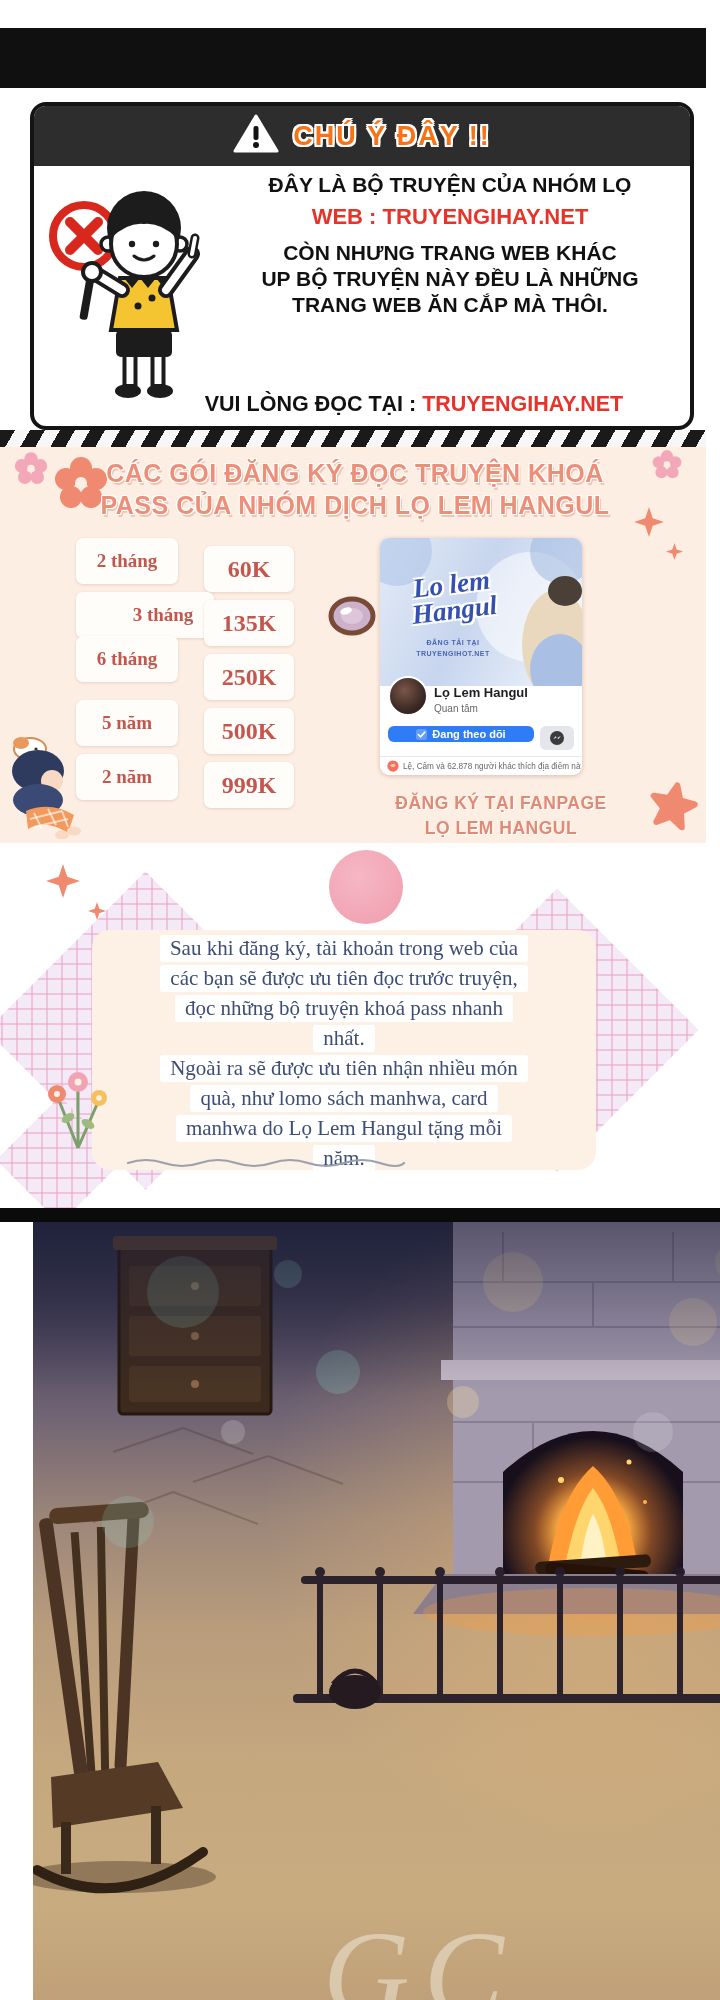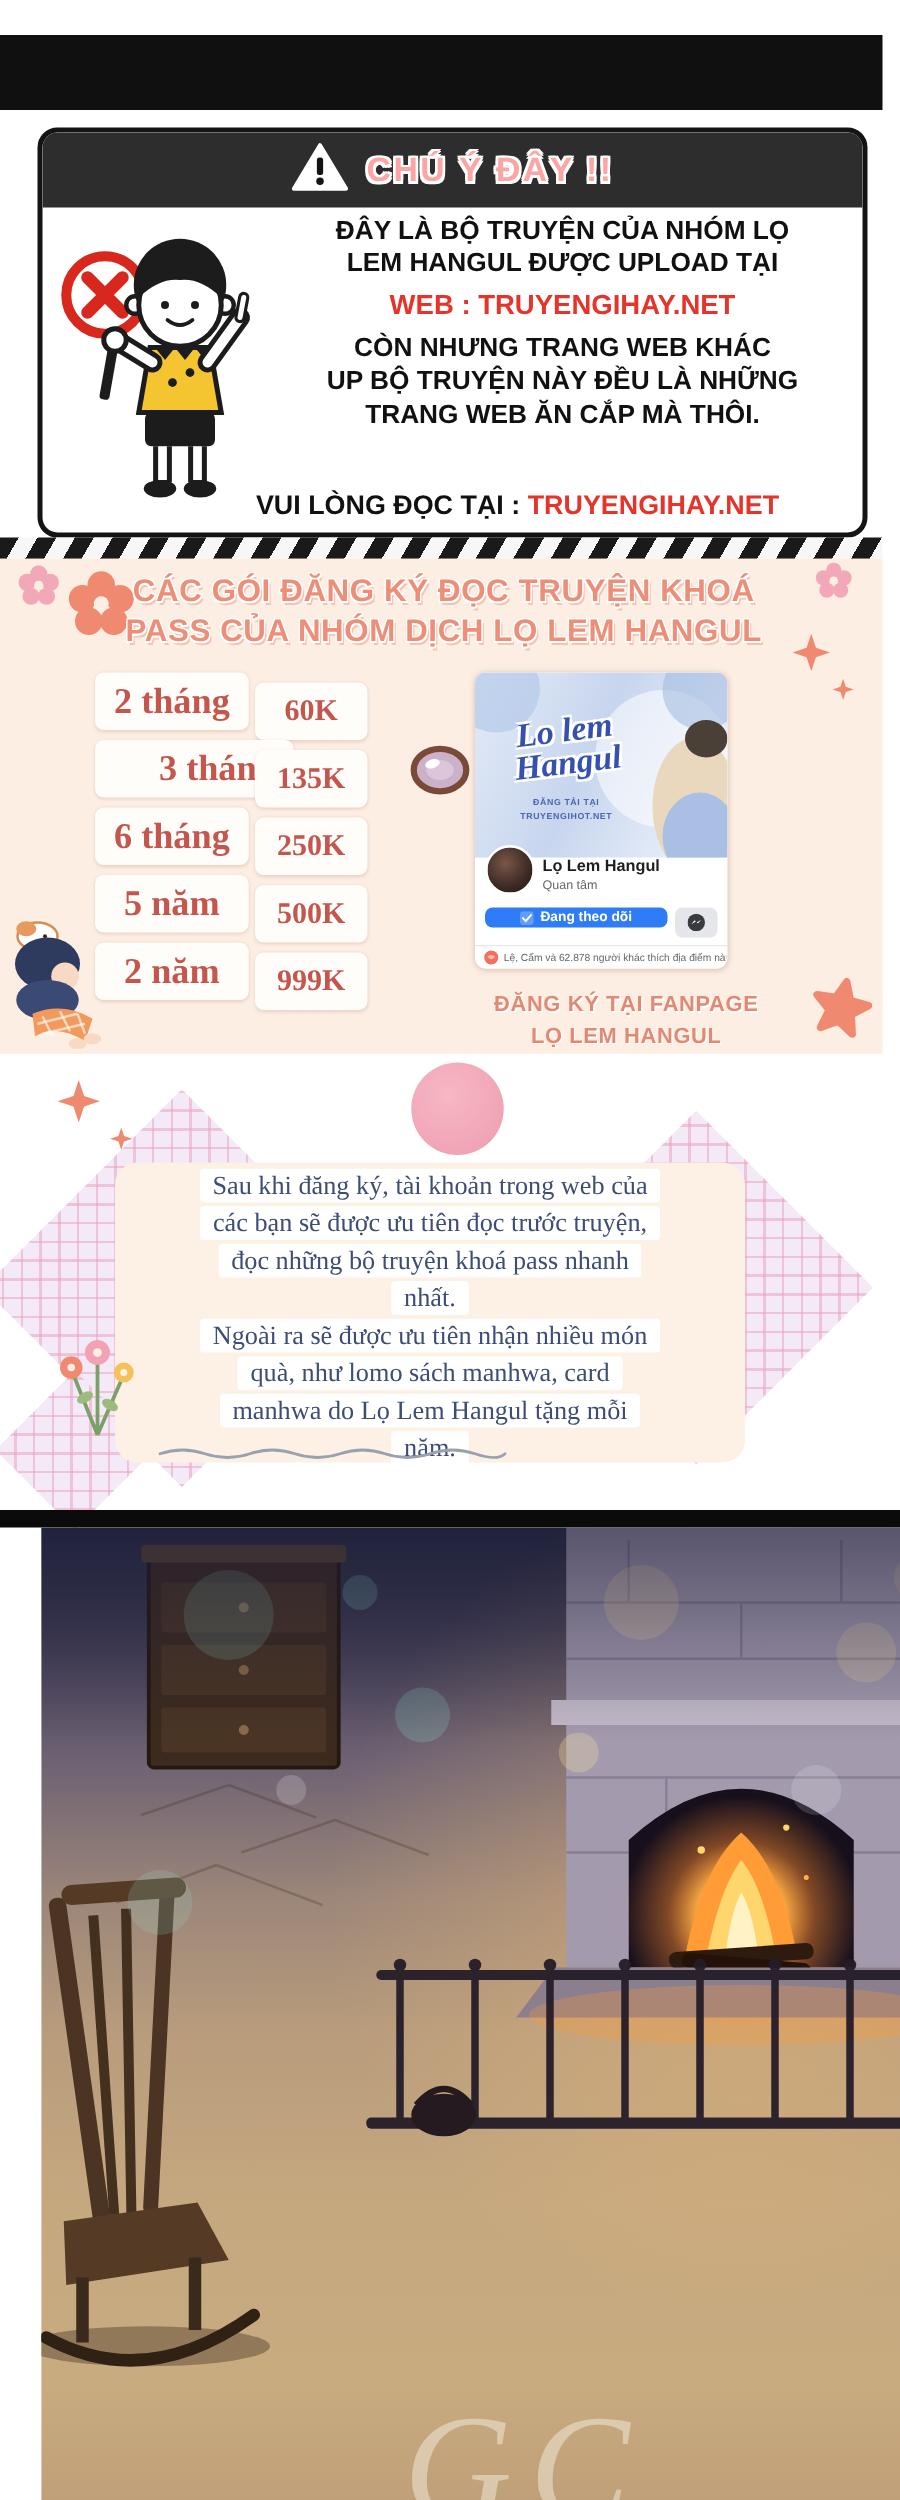--- a/index.html
+++ b/index.html
@@ -8,43 +8,43 @@
   .abs{position:absolute;}
 
   
   .top-bar{left:0;top:28px;width:706px;height:60px;background:#101010;}
 
   
   .notice-box{left:30px;top:102px;width:664px;height:328px;background:#fff;
               border:4px solid #141414;border-radius:16px;box-sizing:border-box;overflow:hidden;}
   .notice-header{position:absolute;left:0;top:0;width:100%;height:60px;background:#2d2d2d;
                  display:flex;align-items:center;justify-content:center;gap:14px;}
-  .notice-title{font-size:27px;font-weight:900;letter-spacing:2px;color:#fca5a5;
+  .notice-title{font-size:27px;font-weight:900;letter-spacing:2px;color:#f97316;
     text-shadow:-2px -2px 0 #fff,2px -2px 0 #fff,-2px 2px 0 #fff,2px 2px 0 #fff,
                 -2px 0 0 #fff,2px 0 0 #fff,0 -2px 0 #fff,0 2px 0 #fff;}
   .notice-text{position:absolute;left:180px;top:66px;width:472px;text-align:center;
                color:#111;font-weight:800;font-size:21px;line-height:1.25;}
   .red{color:#e6342a;}
   .notice-web{font-size:22px;margin-top:5px;}
   .notice-group2{margin-top:9px;}
   .notice-read{position:absolute;left:110px;top:286px;width:540px;text-align:center;
                font-weight:800;font-size:21.5px;color:#111;}
 
   
   .stripes{left:0;top:430px;width:706px;height:17px;
     background:repeating-linear-gradient(120deg,#1a1a1a 0 13px,#f7f7f7 13px 26px);}
 
   
   .packages{left:0;top:447px;width:706px;height:396px;background:#fdeee3;}
   .pkg-title{position:absolute;left:70px;top:10px;width:570px;text-align:center;
              font-weight:900;font-size:25px;letter-spacing:.5px;color:#ec8e78;line-height:1.28;
              text-shadow:1px 1px 0 #fff,-1px 1px 0 #fff,1px -1px 0 #fff,-1px -1px 0 #fff,2px 3px 0 rgba(214,120,96,.35);}
-  .plan-cell{position:absolute;width:123px;height:46px;background:#fffdf9;border-radius:7px;
+  .plan-cell{position:absolute;width:102px;height:46px;background:#fffdf9;border-radius:7px;
              box-shadow:0 1px 3px rgba(180,120,100,.25);display:flex;align-items:center;justify-content:center;
-             font-family:"Liberation Serif",serif;font-weight:700;font-size:29px;color:#c4564e;}
+             font-family:"Liberation Serif",serif;font-weight:700;font-size:19px;color:#c4564e;}
   .plan-price{left:204px;width:90px;font-size:24px;}
 
   
   .fb-card{position:absolute;left:380px;top:91px;width:202px;height:237px;background:#fff;
            border-radius:9px;box-shadow:0 1px 5px rgba(120,80,60,.3);overflow:hidden;}
   .fb-cover{position:absolute;left:0;top:0;width:202px;height:148px;
             background:linear-gradient(115deg,#e3ebf7 0%,#c7d5ee 45%,#dfe8f6 75%,#eef3fb 100%);overflow:hidden;}
   .cover-blob{position:absolute;border-radius:50%;}
   .fb-logo{position:absolute;left:8px;top:34px;width:130px;text-align:center;
            font-family:"Liberation Serif",serif;font-style:italic;font-weight:700;font-size:27px;
@@ -150,21 +150,20 @@
         <line x1="90" y1="179" x2="90" y2="206" stroke="#fff" stroke-width="7"></line>
         <line x1="118" y1="179" x2="118" y2="208" stroke="#1c1c1c" stroke-width="15"></line>
         <line x1="118" y1="179" x2="118" y2="206" stroke="#fff" stroke-width="7"></line>
         <ellipse cx="88" cy="213" rx="13" ry="7" fill="#1c1c1c"></ellipse>
         <ellipse cx="120" cy="213" rx="13" ry="7" fill="#1c1c1c"></ellipse>
       </svg>
     </div>
 
     <div class="notice-text">
       <div>ĐÂY LÀ BỘ TRUYỆN CỦA NHÓM LỌ</div>
-      <div>LEM HANGUL ĐƯỢC UPLOAD TẠI</div>
       <div class="red notice-web">WEB : TRUYENGIHAY.NET</div>
       <div class="notice-group2">
         <div>CÒN NHƯNG TRANG WEB KHÁC</div>
         <div>UP BỘ TRUYỆN NÀY ĐỀU LÀ NHỮNG</div>
         <div>TRANG WEB ĂN CẮP MÀ THÔI.</div>
       </div>
     </div>
     <div class="notice-read">
       <span>VUI LÒNG ĐỌC TẠI : </span><span class="red">TRUYENGIHAY.NET</span>
     </div>
@@ -223,21 +222,21 @@
 
     <div class="pkg-title">
       <div>CÁC GÓI ĐĂNG KÝ ĐỌC TRUYỆN KHOÁ</div>
       <div>PASS CỦA NHÓM DỊCH LỌ LEM HANGUL</div>
     </div>
 
     <div class="plan-cell" style="left:76px;top:91px;">2 tháng</div>
     <div class="plan-cell plan-price" style="top:99px;">60K</div>
     <div class="plan-cell" style="left:76px;top:145px;padding-left:36px;">3 tháng</div>
     <div class="plan-cell plan-price" style="top:153px;">135K</div>
-    <div class="plan-cell" style="left:76px;top:199px;">6 tháng</div>
+    <div class="plan-cell" style="left:76px;top:189px;">6 tháng</div>
     <div class="plan-cell plan-price" style="top:207px;">250K</div>
     <div class="plan-cell" style="left:76px;top:253px;">5 năm</div>
     <div class="plan-cell plan-price" style="top:261px;">500K</div>
     <div class="plan-cell" style="left:76px;top:307px;">2 năm</div>
     <div class="plan-cell plan-price" style="top:315px;">999K</div>
 
     <div class="abs" style="left:326px;top:146px;">
       <svg width="52" height="46" viewBox="0 0 52 46">
         <ellipse cx="26" cy="23" rx="21" ry="17" fill="#cbb1ca" stroke="#7a4a38" stroke-width="5"></ellipse>
         <ellipse cx="26" cy="23" rx="11" ry="8" fill="#ddc6da"></ellipse>

